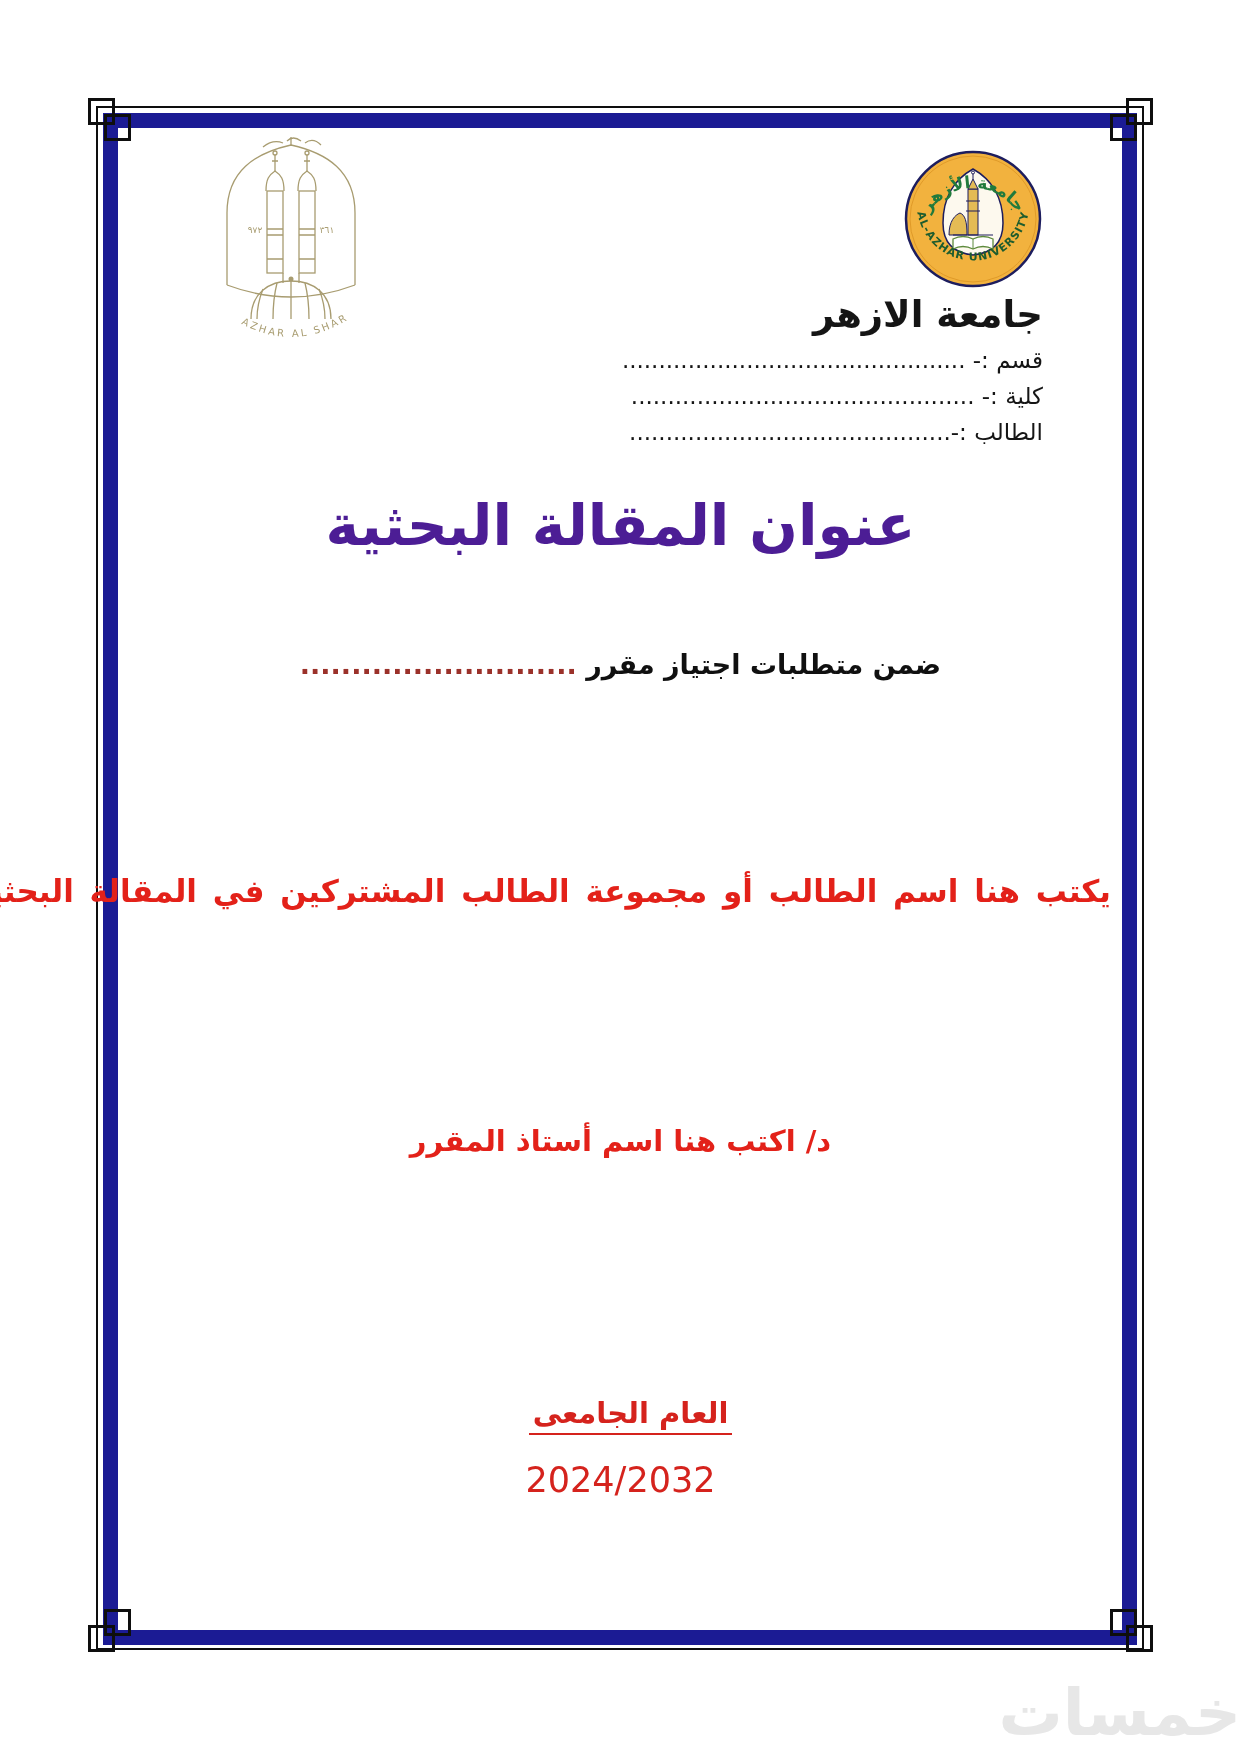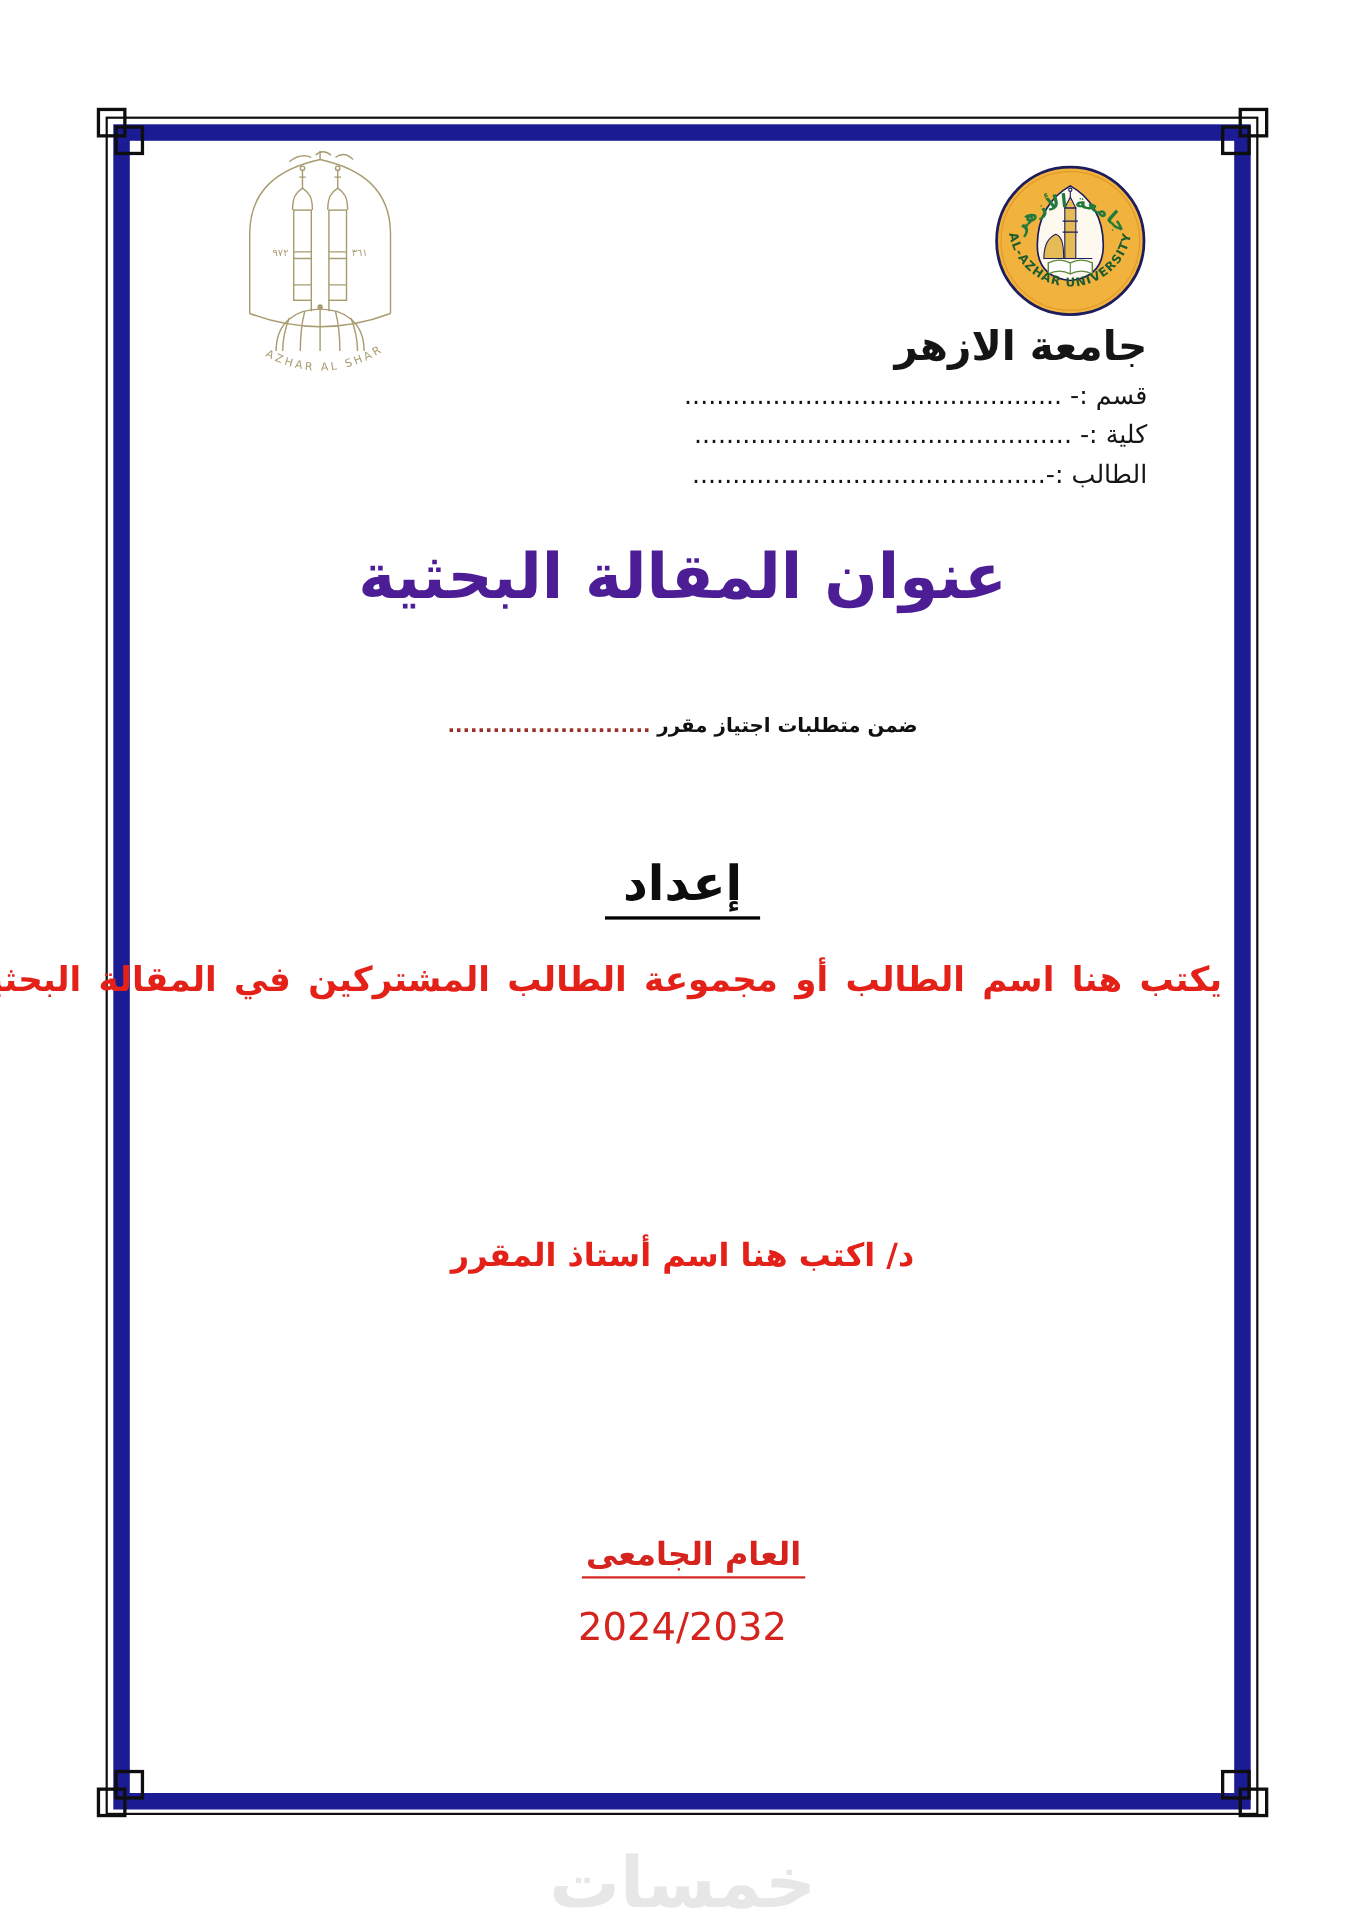--- a/index.html
+++ b/index.html
@@ -21,33 +21,33 @@
   .uni-name { position:absolute; right:198px; top:293px; font-size:37px; font-weight:bold;
               color:#151515; direction:rtl; letter-spacing:0; }
   .fields { position:absolute; right:198px; top:342px; direction:rtl; text-align:right;
             color:#151515; }
   .field-line { font-size:23px; line-height:36px; white-space:nowrap; }
   .field-line .dots { letter-spacing:1px; }
 
   
   .center-line { position:absolute; left:130px; right:130px; text-align:center; direction:rtl; }
   .main-title { top:492px; font-size:57px; font-weight:bold; color:#4c1d95; }
-  .course-line { top:649px; font-size:18px; font-weight:bold; color:#101010; white-space:nowrap; }
+  .course-line { top:649px; font-size:27px; font-weight:bold; color:#101010; white-space:nowrap; }
   .course-line .dots { color:#9b312a; letter-spacing:1px; }
   .section-heading { font-size:44px; font-weight:bold; color:#0d0d0d; }
   .section-heading .ul { display:inline-block; border-bottom:3px solid #000; padding:0 16px 4px 16px; }
   .prep { top:778px; }
   .students { top:873px; font-size:31px; font-weight:bold; color:#e32119; white-space:nowrap; word-spacing:5px; }
   .superv { top:1028px; }
   .supervisor { top:1124px; font-size:29px; font-weight:bold; color:#e32119; }
   .year-label { top:1396px; font-size:29px; font-weight:bold; color:#d5231d; }
   .year-label .ul { display:inline-block; border-bottom:2.5px solid #d5231d; padding:0 4px 3px 4px;margin-left:20px; }
   .year-value { top:1460px; font-size:35px; color:#d5231d; direction:ltr; }
 
-  .watermark { position:absolute; left:0; right:0; top:1676px; text-align:center;
+  .watermark { position:absolute; left:0; right:0; top:1676px; 
                font-size:64px; font-weight:bold; color:#e7e7e7; direction:rtl; }
 
   svg text { font-family:"DejaVu Sans", sans-serif; }
 </style>
 </head>
 <body>
 
 <div class="page">
 
   <div class="frame-black"></div>
@@ -132,21 +132,20 @@
   <div class="fields">
     <div class="field-line"><span>قسم :- </span><span class="dots">...............................................</span></div>
     <div class="field-line"><span>كلية :- </span><span class="dots">...............................................</span></div>
     <div class="field-line"><span>الطالب :-</span><span class="dots">............................................</span></div>
   </div>
 
   <div class="center-line main-title">عنوان المقالة البحثية</div>
 
   <div class="center-line course-line"><span>ضمن متطلبات اجتياز مقرر </span><span class="dots">...........................</span></div>
 
-  <div class="center-line section-heading prep"><span class="ul">إعداد</span></div>
 
   <div class="center-line students">يكتب هنا اسم الطالب أو مجموعة الطالب المشتركين في المقالة البحثية</div>
 
 
   <div class="center-line supervisor">د/ اكتب هنا اسم أستاذ المقرر</div>
 
   <div class="center-line year-label"><span class="ul">العام الجامعى</span></div>
 
   <div class="center-line year-value">2024/2032</div>
 

